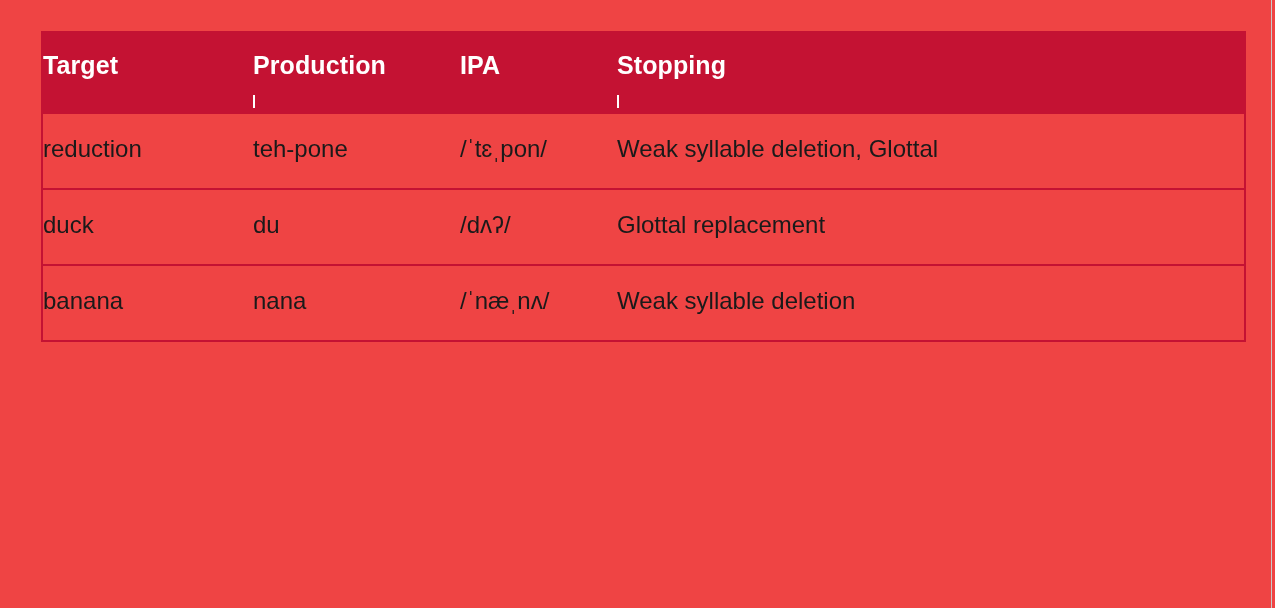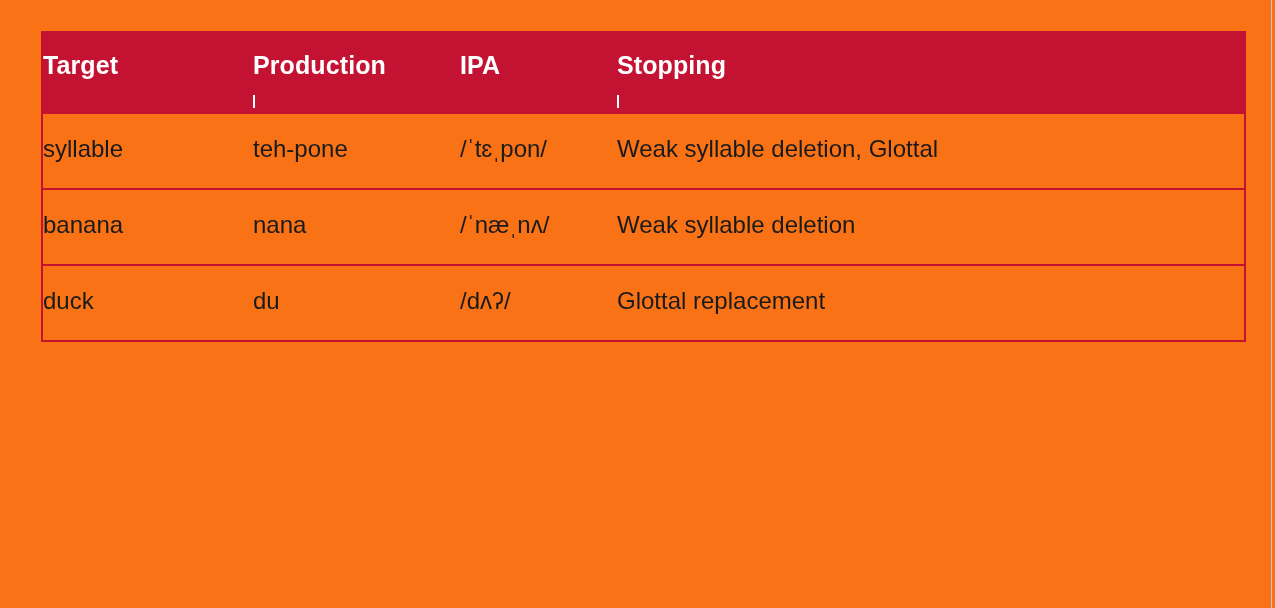--- a/index.html
+++ b/index.html
@@ -10,21 +10,21 @@
     height: 608px;
     background: #ffffff;
     font-family: "Liberation Sans", sans-serif;
     overflow: hidden;
   }
 
   #page {
     position: relative;
     width: 1275px;
     height: 608px;
-    background: #f97316;
+    background: #ef4444;
   }
 
   
   #doc-edge {
     position: absolute;
     top: 0;
     left: 1271px;
     width: 1px;
     height: 608px;
     background: #c9c9c9;
@@ -115,34 +115,34 @@
       <thead>
         <tr>
           <th class="head-pad">Target</th>
           <th class="head-pad tick">Production</th>
           <th class="head-pad">IPA</th>
           <th class="head-pad tick">Stopping</th>
         </tr>
       </thead>
       <tbody id="tbody">
           <tr>
-            <td class="cell-pad">syllable</td>
+            <td class="cell-pad">reduction</td>
             <td class="cell-pad">teh-pone</td>
             <td class="cell-pad ipa">/ˈtɛˌpon/</td>
             <td class="cell-pad">Weak syllable deletion, Glottal</td>
+          </tr>
+          <tr>
+            <td class="cell-pad">duck</td>
+            <td class="cell-pad">du</td>
+            <td class="cell-pad ipa">/dʌʔ/</td>
+            <td class="cell-pad">Glottal replacement</td>
           </tr>
           <tr>
             <td class="cell-pad">banana</td>
             <td class="cell-pad">nana</td>
             <td class="cell-pad ipa">/ˈnæˌnʌ/</td>
             <td class="cell-pad">Weak syllable deletion</td>
-          </tr>
-          <tr>
-            <td class="cell-pad">duck</td>
-            <td class="cell-pad">du</td>
-            <td class="cell-pad ipa">/dʌʔ/</td>
-            <td class="cell-pad">Glottal replacement</td>
           </tr>
         </tbody>
     </table>
   </div>
 
 </div>
 
 </body></html>

